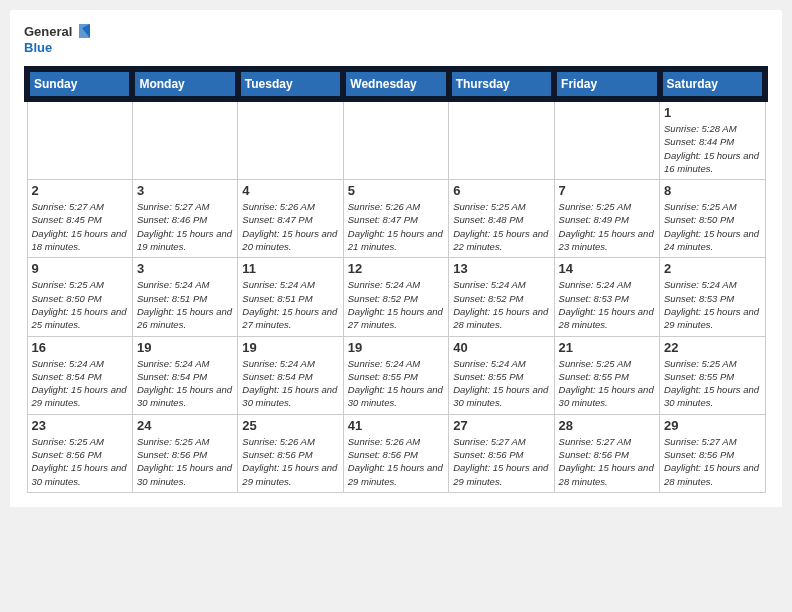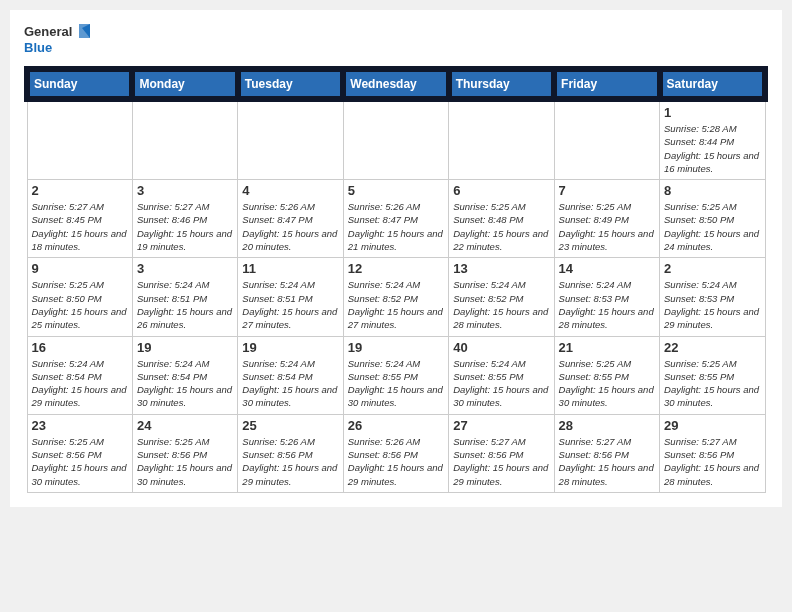--- a/index.html
+++ b/index.html
@@ -273,21 +273,21 @@
 Sunset: 8:56 PM
 Daylight: 15 hours and 30 minutes.</div>
           </td>
           <td>
             <span class="day-number">25</span>
             <div class="sun-info" style="white-space: pre-line;">Sunrise: 5:26 AM
 Sunset: 8:56 PM
 Daylight: 15 hours and 29 minutes.</div>
           </td>
           <td>
-            <span class="day-number">26</span>
+            <span class="day-number">41</span>
             <div class="sun-info" style="white-space: pre-line;">Sunrise: 5:26 AM
 Sunset: 8:56 PM
 Daylight: 15 hours and 29 minutes.</div>
           </td>
           <td>
             <span class="day-number">27</span>
             <div class="sun-info" style="white-space: pre-line;">Sunrise: 5:27 AM
 Sunset: 8:56 PM
 Daylight: 15 hours and 29 minutes.</div>
           </td>

